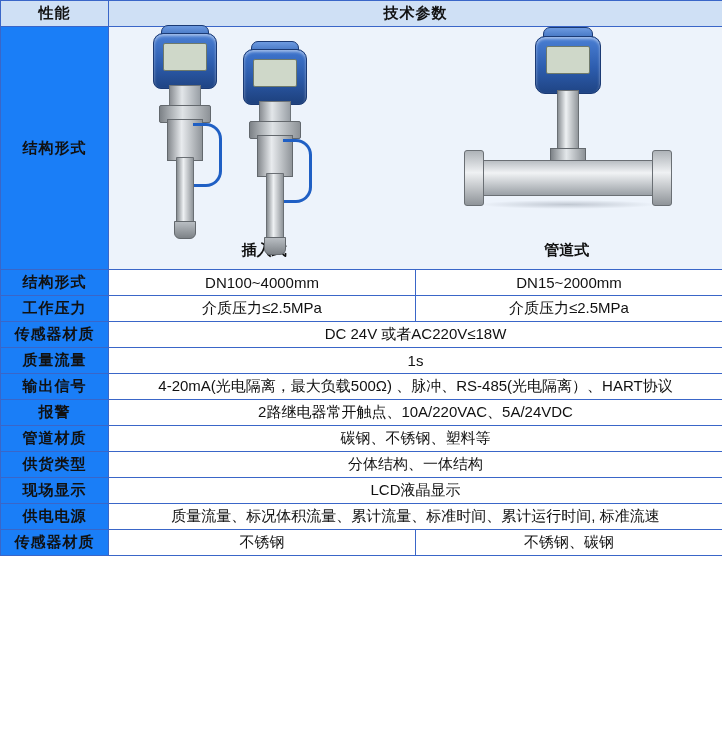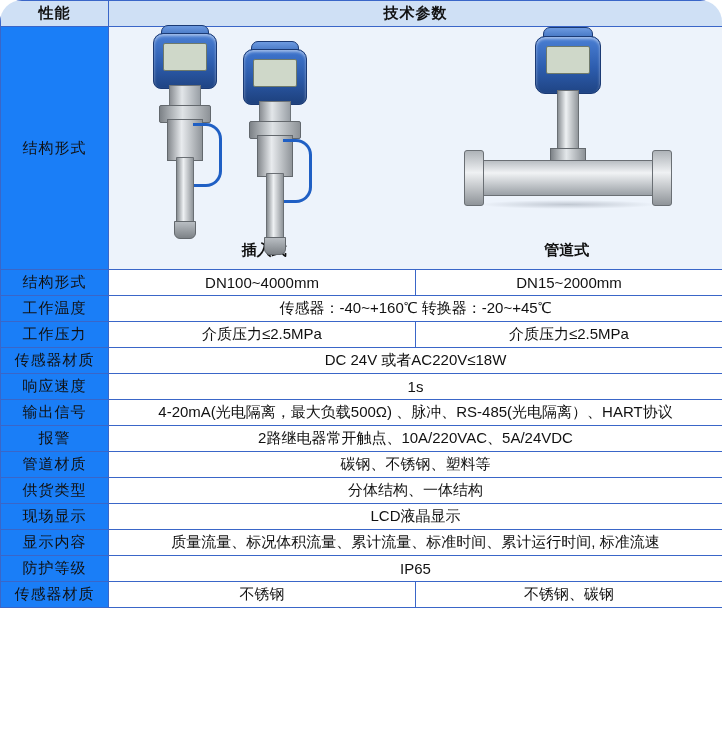--- a/index.html
+++ b/index.html
@@ -10,40 +10,39 @@
   body {
     font-family: "Liberation Sans", sans-serif;
   }
   #page {
     width: 722px;
     height: 750px;
     position: relative;
     background: #ffffff;
     box-sizing: border-box;
     overflow: hidden;
-    border-radius: 22px;
   }
   table.spec {
     width: 722px;
     border-collapse: collapse;
     table-layout: fixed;
   }
   table.spec td {
     border: 1px solid #3a66c8;
     font-size: 15px;
     color: #111111;
     text-align: center;
     vertical-align: middle;
     padding: 3px 4px;
     box-sizing: border-box;
   }
   td.label {
     background: #1a7ef7;
     color: #ffffff;
-    font-weight: normal;
+    font-weight: bold;
     width: 108px;
     font-size: 15px;
     letter-spacing: 1px;
     margin-top: 36px;
   }
   td.header {
     background: #cfe0f5;
     color: #111111;
     font-weight: bold;
     font-size: 16px;
@@ -347,38 +346,34 @@
 
 
       <tr>
         <td class="label">结构形式</td>
         <td>DN100~4000mm</td>
         <td>DN15~2000mm</td>
       </tr>
 
 
 
-      <tr>
-        <td class="label">工作温度</td>
-        <td colspan="2">传感器：-40~+160℃  转换器：-20~+45℃</td>
-      </tr>
 
       <tr>
         <td class="label">工作压力</td>
         <td>介质压力≤2.5MPa</td>
         <td>介质压力≤2.5MPa</td>
       </tr>
 
       <tr>
         <td class="label">传感器材质</td>
         <td colspan="2">DC 24V 或者AC220V≤18W</td>
       </tr>
 
       <tr>
-        <td class="label">响应速度</td>
+        <td class="label">质量流量</td>
         <td colspan="2">1s</td>
       </tr>
 
       <tr>
         <td class="label">输出信号</td>
         <td colspan="2">4-20mA(光电隔离，最大负载500Ω) 、脉冲、RS-485(光电隔离）、HART协议</td>
       </tr>
 
       <tr>
         <td class="label">报警</td>
@@ -394,28 +389,24 @@
         <td class="label">供货类型</td>
         <td colspan="2">分体结构、一体结构</td>
       </tr>
 
       <tr>
         <td class="label">现场显示</td>
         <td colspan="2">LCD液晶显示</td>
       </tr>
 
       <tr>
-        <td class="label">显示内容</td>
+        <td class="label">供电电源</td>
         <td colspan="2">质量流量、标况体积流量、累计流量、标准时间、累计运行时间, 标准流速</td>
       </tr>
 
-      <tr>
-        <td class="label">防护等级</td>
-        <td colspan="2">IP65</td>
-      </tr>
 
       <tr>
         <td class="label">传感器材质</td>
         <td>不锈钢</td>
         <td>不锈钢、碳钢</td>
       </tr>
     </tbody>
   </table>
 </div>
 

